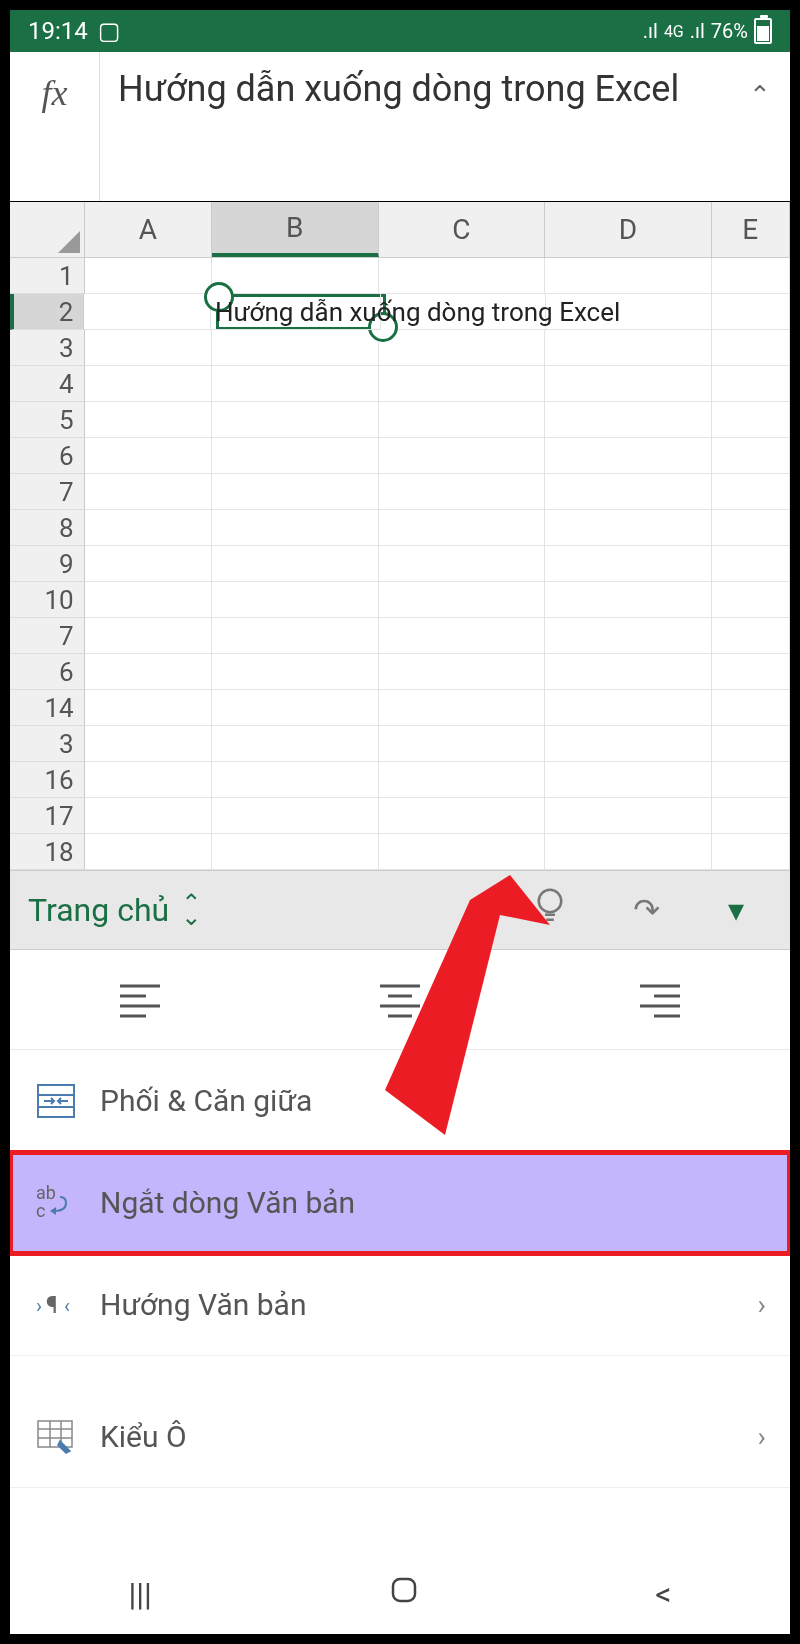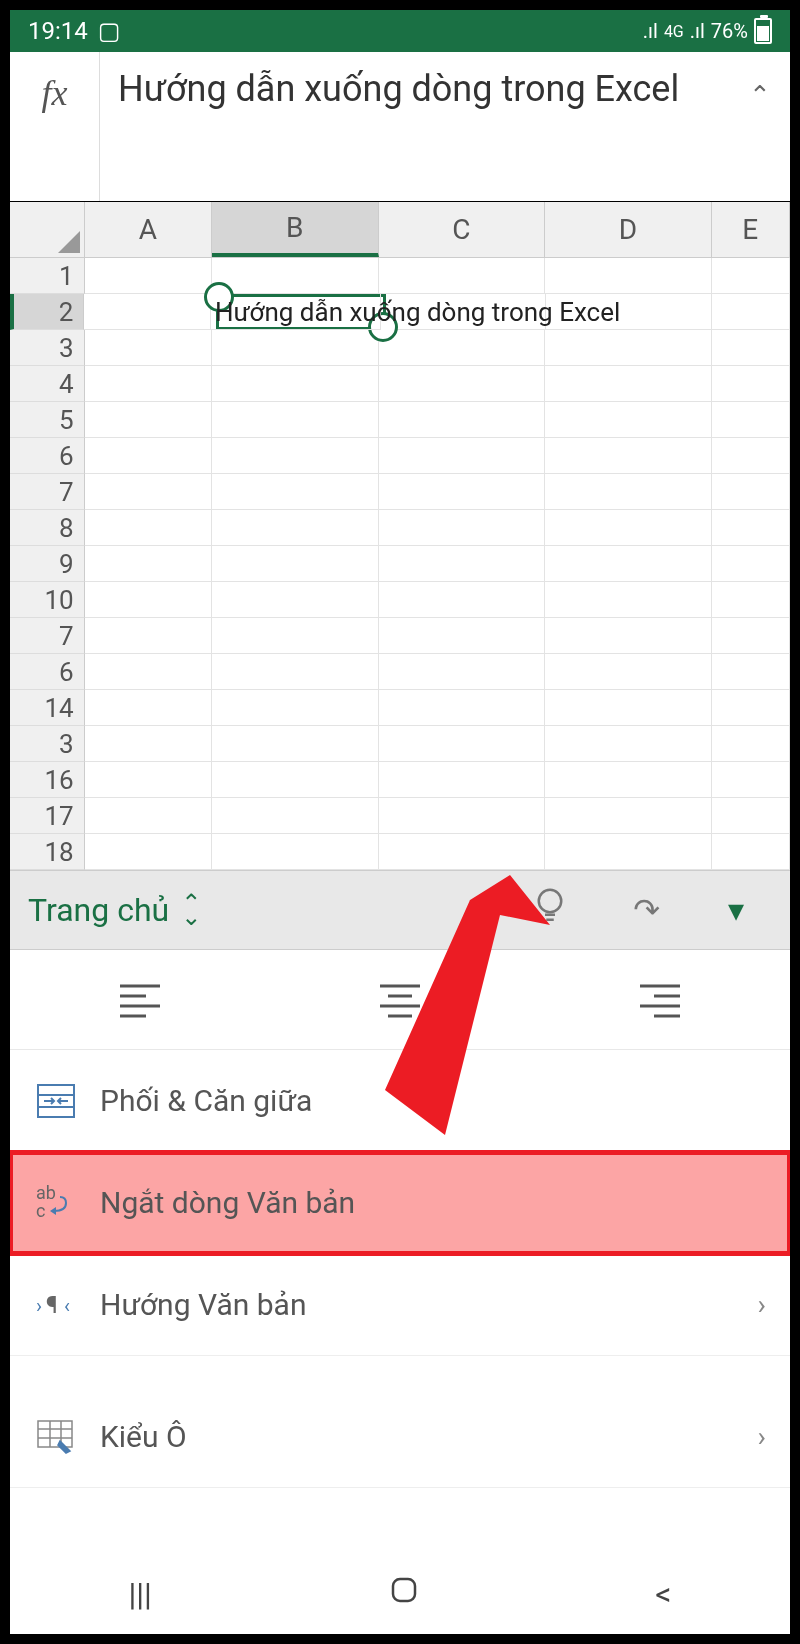--- a/index.html
+++ b/index.html
@@ -178,21 +178,21 @@
     padding: 0 24px;
     border-bottom: 1px solid #eee;
     gap: 22px;
   }
   .opt-icon { width:44px; height:44px; display:flex; align-items:center; justify-content:center; }
   .opt-label { font-size: 30px; color: #555; flex:1; }
   .chevron { color:#888; font-size:28px; }
   .opt.highlighted {
     outline: 5px solid #ec1c24;
     outline-offset: -3px;
-    background:#fca5a5;
+    background:#c4b5fd;
   }
 
   
   .red-arrow {
     position: absolute;
     left: 340px;
     top: 845px;
     pointer-events: none;
   }
 

